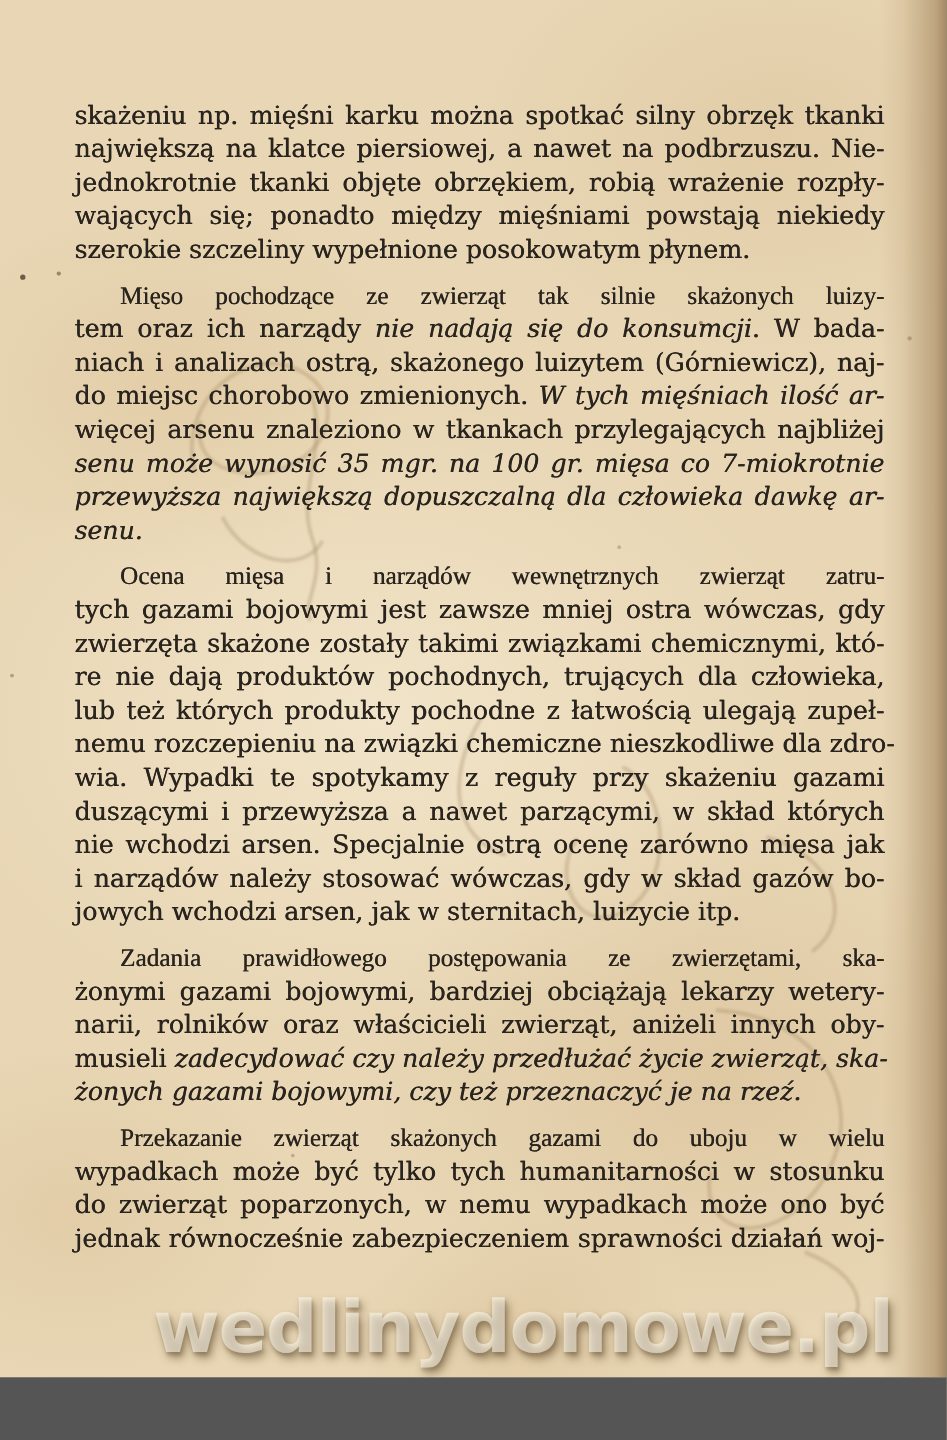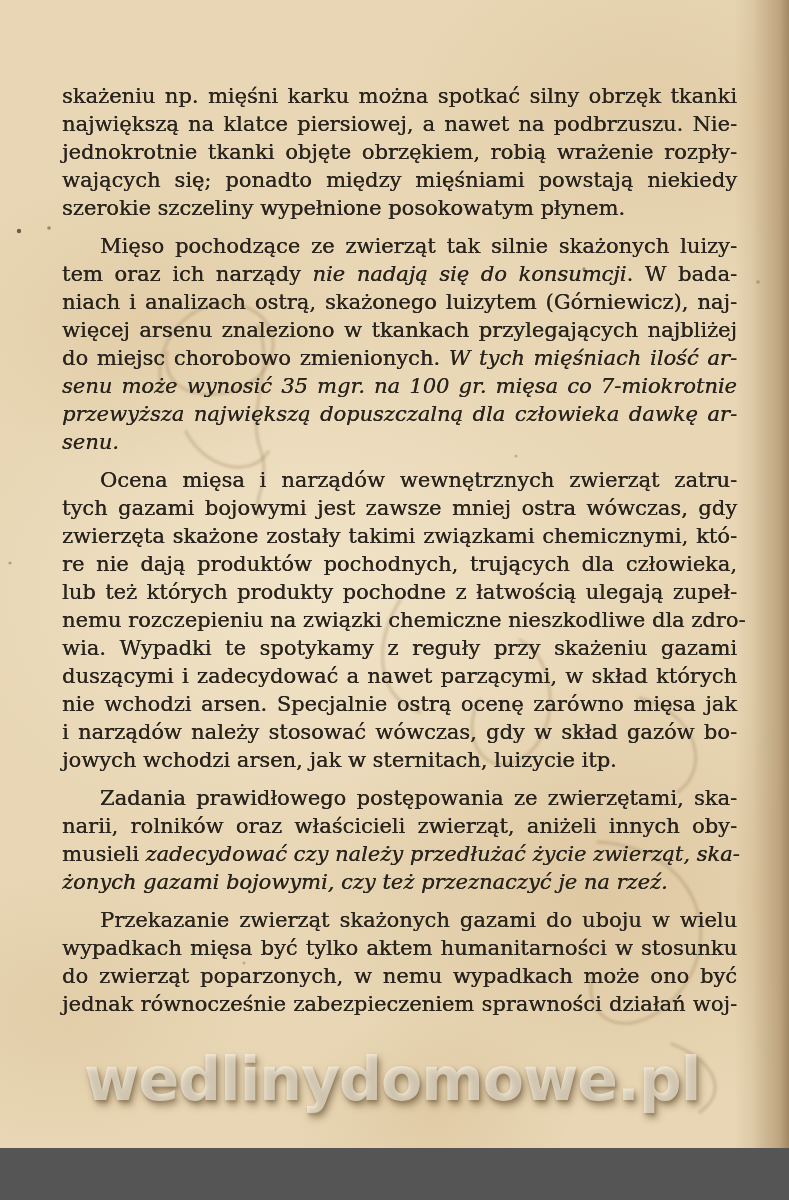--- a/index.html
+++ b/index.html
@@ -45,34 +45,34 @@
     font-size:21px;line-height:28px;
     text-shadow:.3px 0 0 currentColor;
   }
   .para+.para{margin-top:10px;}
   .line{
     height:28px;line-height:28px;
     text-align:justify;text-align-last:justify;
     white-space:nowrap;
   }
   .line.last{text-align-last:left;}
-  .para.indent .line:first-child{text-indent:38px;}
+  .para.indent .line:first-child{text-indent:38px;font-family:Liberation Serif, serif;}
   em{font-style:italic;}
   .page-number{
     position:absolute;left:56px;top:1156px;
     font-size:23px;letter-spacing:1px;color:#312a23;
     text-shadow:.3px 0 0 currentColor;
   }
   .watermark{
-    position:absolute;left:84px;top:1048px;width:660px;
+    position:absolute;left:84px;top:1076px;width:660px;
     font-family:"DejaVu Sans","Liberation Sans",sans-serif;
     font-weight:700;font-size:60px;line-height:62px;letter-spacing:-1px;
     color:rgba(253,249,238,.58);
     text-shadow:3px 5px 7px rgba(92,70,40,.50), 1px 2px 3px rgba(92,70,40,.30);
-    pointer-events:none;white-space:nowrap;
+    pointer-events:none;white-space:nowrap;text-align:right;
   }
 </style>
 </head>
 <body>
 
 <div id="page">
 
   <svg class="pencil" width="789" height="1200" viewBox="0 0 789 1200">
     <g fill="none" stroke="rgba(158,132,95,0.30)" stroke-width="3.5" stroke-linecap="round">
       <path d="M162 392 C148 332 206 288 248 308 C292 328 276 388 218 394 C186 397 162 382 167 352"></path>
@@ -94,48 +94,49 @@
         <div class="line"><span>skażeniu np. mięśni karku można spotkać silny obrzęk tkanki</span></div>
         <div class="line"><span>największą na klatce piersiowej, a nawet na podbrzuszu. Nie-</span></div>
         <div class="line"><span>jednokrotnie tkanki objęte obrzękiem, robią wrażenie rozpły-</span></div>
         <div class="line"><span>wających się; ponadto między mięśniami powstają niekiedy</span></div>
         <div class="line last"><span>szerokie szczeliny wypełnione posokowatym płynem.</span></div>
       </div>
       <div class="para indent">
         <div class="line"><span>Mięso pochodzące ze zwierząt tak silnie skażonych luizy-</span></div>
         <div class="line"><span>tem oraz ich narządy </span><em>nie nadają się do konsumcji</em><span>. W bada-</span></div>
         <div class="line"><span>niach i analizach ostrą, skażonego luizytem (Górniewicz), naj-</span></div>
+        <div class="line"><span>do miejsc chorobowo zmienionych. </span><em>W tych mięśniach ilość ar-</em></div>
         <div class="line"><span>więcej arsenu znaleziono w tkankach przylegających najbliżej</span></div>
-        <div class="line"><span>do miejsc chorobowo zmienionych. </span><em>W tych mięśniach ilość ar-</em></div>
         <div class="line"><em>senu może wynosić 35 mgr. na 100 gr. mięsa co 7-miokrotnie</em></div>
         <div class="line"><em>przewyższa największą dopuszczalną dla człowieka dawkę ar-</em></div>
         <div class="line last"><em>senu.</em></div>
       </div>
       <div class="para indent">
         <div class="line"><span>Ocena mięsa i narządów wewnętrznych zwierząt zatru-</span></div>
         <div class="line"><span>tych gazami bojowymi jest zawsze mniej ostra wówczas, gdy</span></div>
         <div class="line"><span>zwierzęta skażone zostały takimi związkami chemicznymi, któ-</span></div>
         <div class="line"><span>re nie dają produktów pochodnych, trujących dla człowieka,</span></div>
         <div class="line"><span>lub też których produkty pochodne z łatwością ulegają zupeł-</span></div>
         <div class="line"><span>nemu rozczepieniu na związki chemiczne nieszkodliwe dla zdro-</span></div>
         <div class="line"><span>wia. Wypadki te spotykamy z reguły przy skażeniu gazami</span></div>
-        <div class="line"><span>duszącymi i zadecydować a nawet parzącymi, w skład których</span></div>
+        <div class="line"><span>duszącymi i przewyższa a nawet parzącymi, w skład których</span></div>
         <div class="line"><span>nie wchodzi arsen. Specjalnie ostrą ocenę zarówno mięsa jak</span></div>
         <div class="line"><span>i narządów należy stosować wówczas, gdy w skład gazów bo-</span></div>
         <div class="line last"><span>jowych wchodzi arsen, jak w sternitach, luizycie itp.</span></div>
       </div>
       <div class="para indent">
         <div class="line"><span>Zadania prawidłowego postępowania ze zwierzętami, ska-</span></div>
+        <div class="line"><span>żonymi gazami bojowymi, bardziej obciążają lekarzy wetery-</span></div>
         <div class="line"><span>narii, rolników oraz właścicieli zwierząt, aniżeli innych oby-</span></div>
         <div class="line"><span>musieli </span><em>zadecydować czy należy przedłużać życie zwierząt, ska-</em></div>
         <div class="line last"><em>żonych gazami bojowymi, czy też przeznaczyć je na rzeź.</em></div>
       </div>
       <div class="para indent">
         <div class="line"><span>Przekazanie zwierząt skażonych gazami do uboju w wielu</span></div>
-        <div class="line"><span>wypadkach mięsa być tylko aktem humanitarności w stosunku</span></div>
+        <div class="line"><span>wypadkach może być tylko tych humanitarności w stosunku</span></div>
         <div class="line"><span>do zwierząt poparzonych, w nemu wypadkach może ono być</span></div>
         <div class="line"><span>jednak równocześnie zabezpieczeniem sprawności działań woj-</span></div>
       </div>
     </div>
 
   <div class="page-number">72</div>
   <div class="watermark">wedlinydomowe.pl</div>
 
 </div>
 

